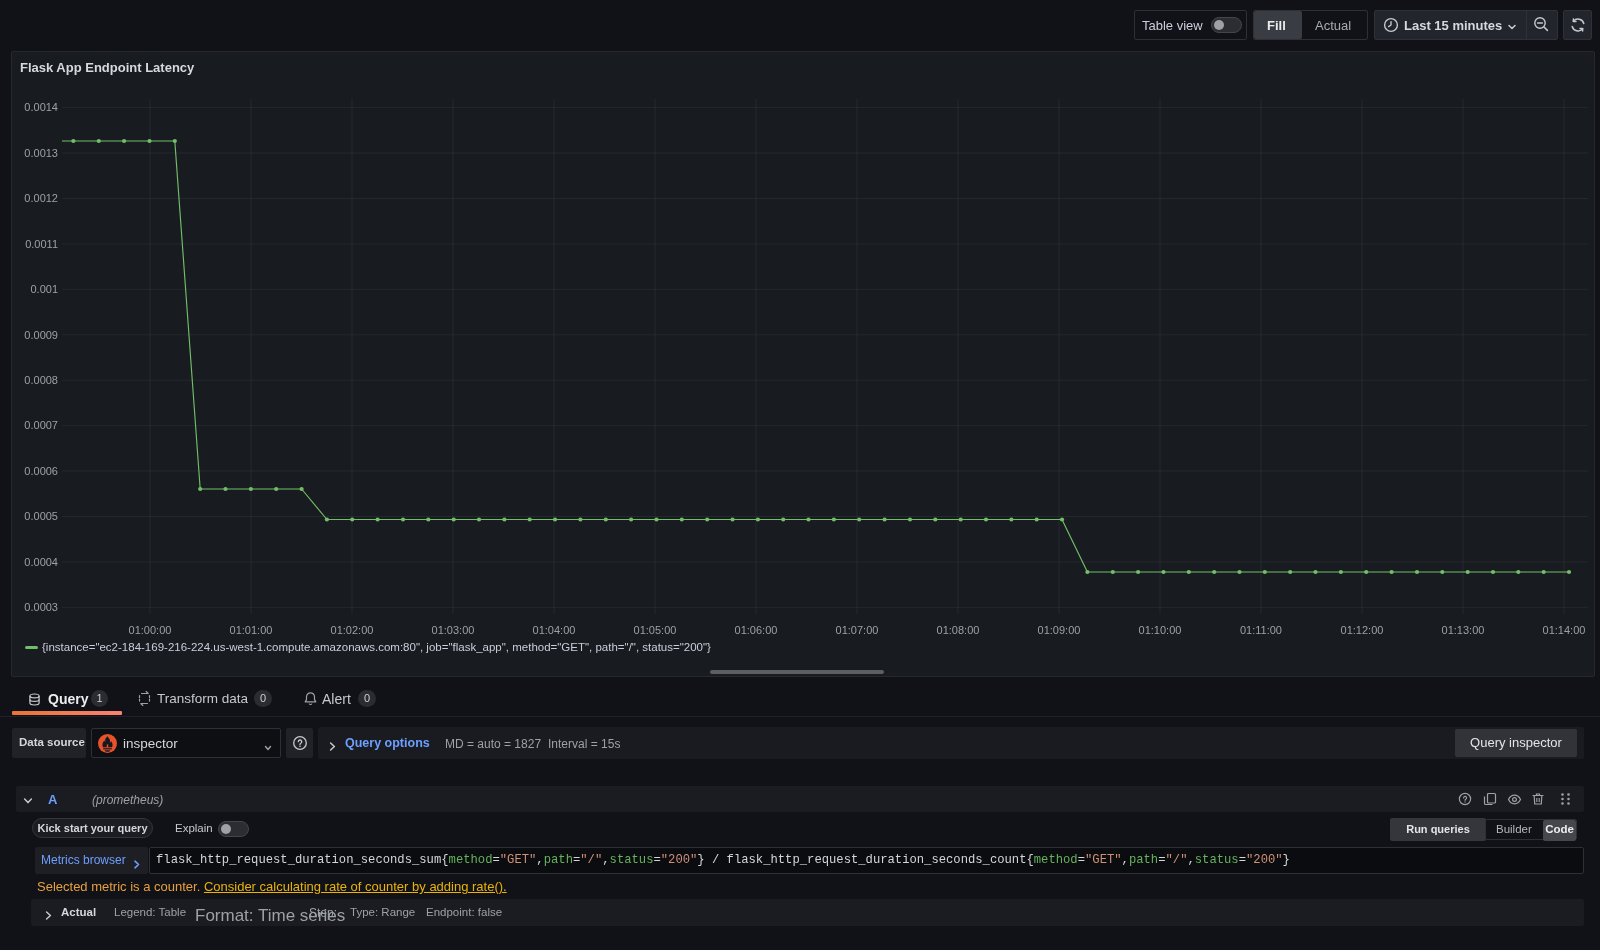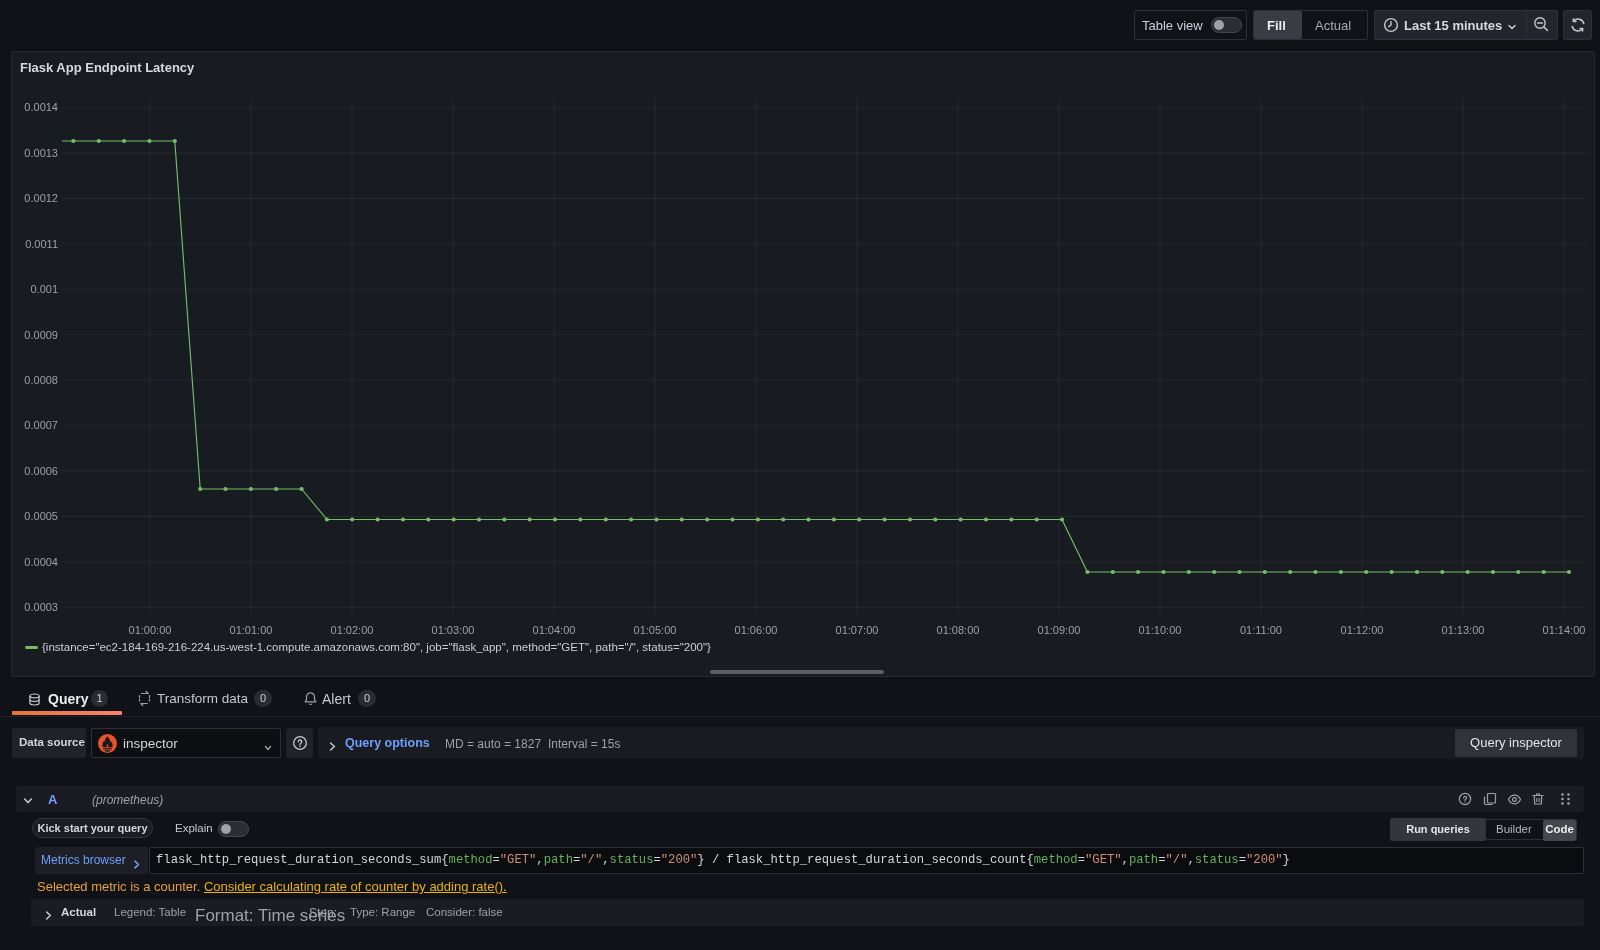--- a/index.html
+++ b/index.html
@@ -276,13 +276,13 @@
 
 <div class="abs" style="left:31px;top:899px;width:1553px;height:27px;background:#1a1c21;border-radius:2px"></div>
 <div class="abs" style="left:43px;top:907px"><svg width="11" height="11" viewBox="0 0 11 11" style="">
       <path d="M3.6 2L7.4 5.5L3.6 9" fill="none" stroke="#c7c8cd" stroke-width="1.5" stroke-linecap="round" stroke-linejoin="round"></path>
     </svg></div>
 <div class="txt" style="left:61px;top:906px;font-size:11.5px;font-weight:600;color:#d5d6da">Actual</div>
 <div class="txt" style="left:114px;top:906px;font-size:11.5px;color:#9da0a6">Legend: Table</div>
 <div class="txt" style="left:195px;top:906px;font-size:17px;color:#9da0a6">Format: Time series</div>
 <div class="txt" style="left:309px;top:906px;font-size:12px;color:#9da0a6">Step:</div>
 <div class="txt" style="left:350px;top:906px;font-size:11.5px;color:#9da0a6">Type: Range</div>
-<div class="txt" style="left:426px;top:906px;font-size:11.5px;color:#9da0a6">Consider: false</div>
+<div class="txt" style="left:426px;top:906px;font-size:11.5px;color:#9da0a6">Endpoint: false</div>
 
 </body></html>

